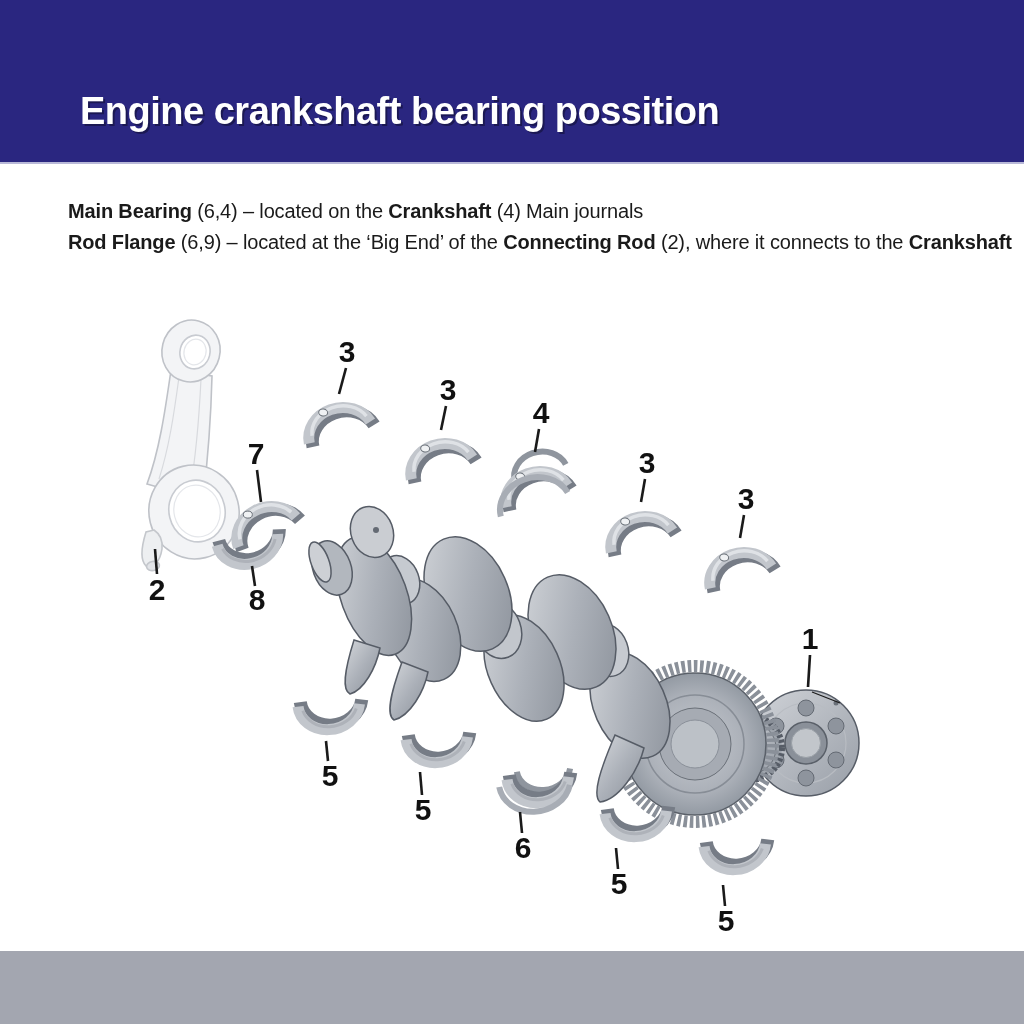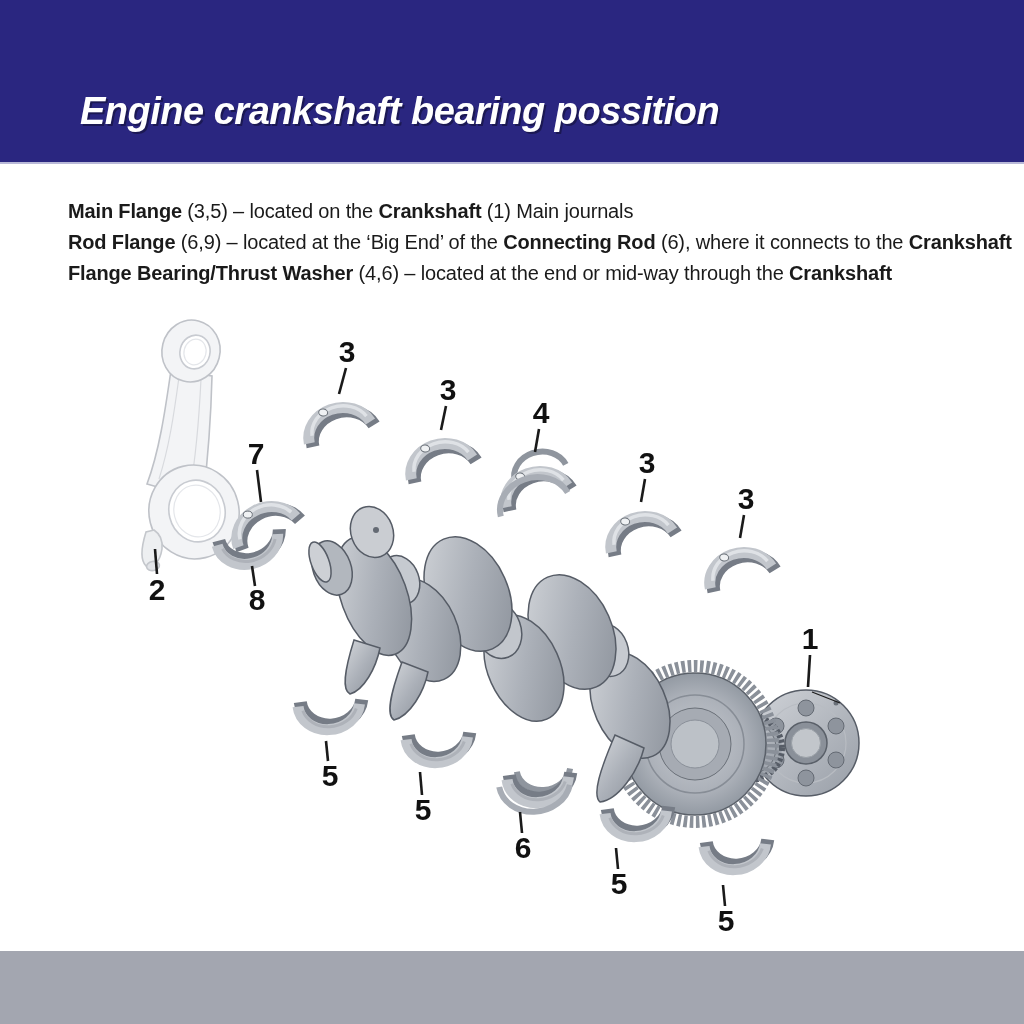--- a/index.html
+++ b/index.html
@@ -1,42 +1,41 @@
 <!DOCTYPE html>
 <html><head>
 <meta charset="utf-8">
 <style>
   html,body{margin:0;padding:0;background:#ffffff;}
   .page{position:relative;width:1024px;height:1024px;background:#ffffff;overflow:hidden;
         font-family:"Liberation Sans",sans-serif;}
   .header-band{position:absolute;left:0;top:0;width:1024px;height:164px;background:#2A2680;
         border-bottom:2px solid #b9b9d8;box-sizing:border-box;}
   .page-title{position:absolute;left:80px;top:92px;margin:0;color:#ffffff;
-        font-size:38px;font-weight:700;font-style:italic;letter-spacing:-0.5px;line-height:1;
+        font-size:38px;font-weight:700;letter-spacing:-0.5px;line-height:1;
         text-shadow:2px 2px 0 rgba(0,0,0,0.35);white-space:nowrap;}
   .description{position:absolute;left:68px;top:196px;width:920px;color:#1a1a1a;}
   .description p{margin:0;font-size:20px;line-height:31px;letter-spacing:-0.15px;white-space:nowrap;}
   .description b{font-weight:700;}
   .diagram-svg{position:absolute;left:0;top:0;width:1024px;height:1024px;}
   .footer-band{position:absolute;left:0;top:951px;width:1024px;height:73px;background:#A3A6B0;}
   .callout-text{font-family:"Liberation Sans",sans-serif;font-weight:700;font-size:30px;fill:#111111;}
 </style>
 </head>
 <body>
 
 <div class="page">
 
   <div class="header-band">
     <h1 class="page-title">Engine crankshaft bearing possition</h1>
   </div>
 
   <div class="description">
-      <p><b>Main Flange</b><span> (3,5) – located on the </span><b>Crankshaft</b><span> (1) Main journals</span></p>
-      <p><b>Rod Flange</b><span> (6,9) – located at the ‘Big End’ of the </span><b>Connecting Rod</b><span> (6), where it connects to the </span><b>Crankshaft</b></p>
-      <p><b>Flange Bearing/Thrust Washer</b><span> (4,6) – located at the end or mid-way through the </span><b>Crankshaft</b></p>
+      <p><b>Main Bearing</b><span> (6,4) – located on the </span><b>Crankshaft</b><span> (4) Main journals</span></p>
+      <p><b>Rod Flange</b><span> (6,9) – located at the ‘Big End’ of the </span><b>Connecting Rod</b><span> (2), where it connects to the </span><b>Crankshaft</b></p>
     </div>
 
   <svg class="diagram-svg" viewBox="0 0 1024 1024">
     <defs>
       <linearGradient id="gLobe" x1="0" y1="0" x2="1" y2="1">
         <stop offset="0" stop-color="#D4D7DB"></stop>
           <stop offset="0.5" stop-color="#ACB1B9"></stop>
           <stop offset="1" stop-color="#8A9099"></stop>
       </linearGradient>
       <linearGradient id="gFlange" x1="0" y1="0" x2="1" y2="1">

